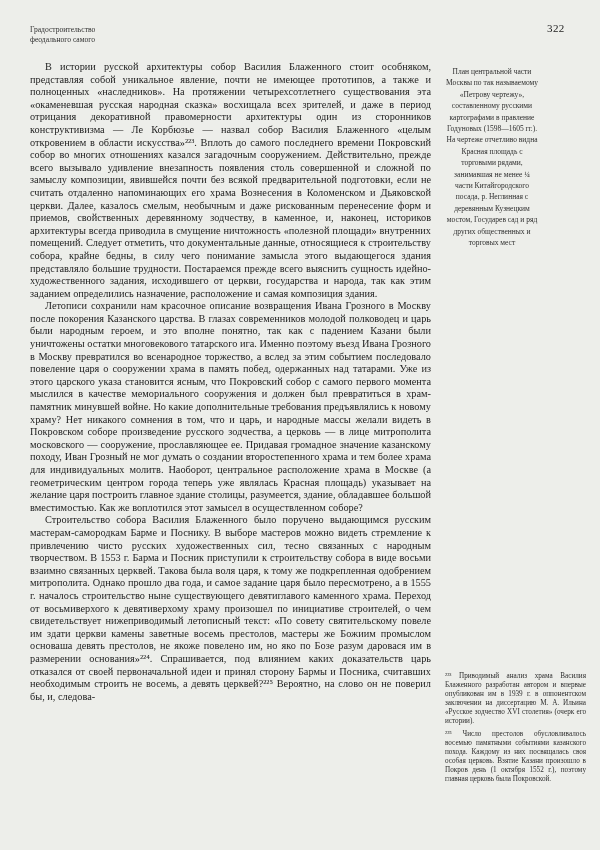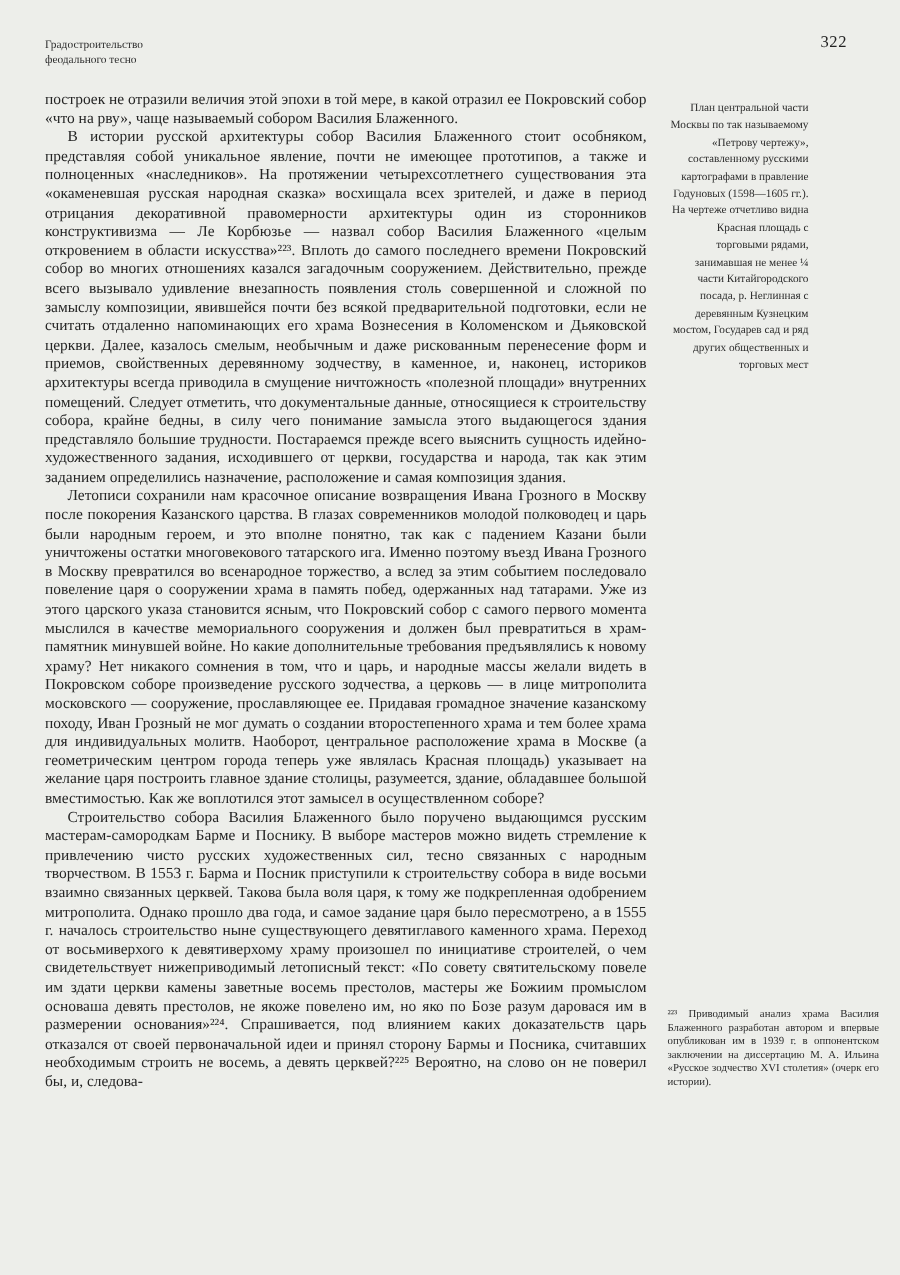--- a/index.html
+++ b/index.html
@@ -47,21 +47,21 @@
   }
   .main-col p { margin: 0; }
   .indent { text-indent: 15px; }
   .figure-caption {
     position: absolute;
     left: 445px;
     top: 66px;
     width: 94px;
     font-size: 7.5px;
     line-height: 11.4px;
-    text-align: right;
+    text-align: center;
     color: #2d2d2d;
   }
   .footnotes {
     position: absolute;
     left: 445px;
     top: 672px;
     width: 141px;
     font-size: 7.2px;
     line-height: 9.1px;
     text-align: justify;
@@ -70,31 +70,31 @@
   }
   .footnote { margin: 0 0 3px 0; }
 </style>
 </head>
 <body>
 
 <div class="page">
 
   <div class="running-header">
     <div>Градостроительство</div>
-    <div>феодального тесно</div>
+    <div>феодального самого</div>
   </div>
 
   <div class="page-number">322</div>
 
   <div class="main-col">
-    <p class="para">построек не отразили величия этой эпохи в той мере, в какой отразил ее Покровский собор «что на рву», чаще называемый собором Василия Блаженного.</p>
     <p class="para indent">В истории русской архитектуры собор Василия Блаженного стоит особняком, представляя собой уникальное явление, почти не имеющее прототипов, а также и полноценных «наследников». На протяжении четырехсотлетнего существования эта «окаменевшая русская народная сказка» восхищала всех зрителей, и даже в период отрицания декоративной правомерности архитектуры один из сторонников конструктивизма — Ле Корбюзье — назвал собор Василия Блаженного «целым откровением в области искусства»²²³. Вплоть до самого последнего времени Покровский собор во многих отношениях казался загадочным сооружением. Действительно, прежде всего вызывало удивление внезапность появления столь совершенной и сложной по замыслу композиции, явившейся почти без всякой предварительной подготовки, если не считать отдаленно напоминающих его храма Вознесения в Коломенском и Дьяковской церкви. Далее, казалось смелым, необычным и даже рискованным перенесение форм и приемов, свойственных деревянному зодчеству, в каменное, и, наконец, историков архитектуры всегда приводила в смущение ничтожность «полезной площади» внутренних помещений. Следует отметить, что документальные данные, относящиеся к строительству собора, крайне бедны, в силу чего понимание замысла этого выдающегося здания представляло большие трудности. Постараемся прежде всего выяснить сущность идейно-художественного задания, исходившего от церкви, государства и народа, так как этим заданием определились назначение, расположение и самая композиция здания.</p>
     <p class="para indent">Летописи сохранили нам красочное описание возвращения Ивана Грозного в Москву после покорения Казанского царства. В глазах современников молодой полководец и царь были народным героем, и это вполне понятно, так как с падением Казани были уничтожены остатки многовекового татарского ига. Именно поэтому въезд Ивана Грозного в Москву превратился во всенародное торжество, а вслед за этим событием последовало повеление царя о сооружении храма в память побед, одержанных над татарами. Уже из этого царского указа становится ясным, что Покровский собор с самого первого момента мыслился в качестве мемориального сооружения и должен был превратиться в храм-памятник минувшей войне. Но какие дополнительные требования предъявлялись к новому храму? Нет никакого сомнения в том, что и царь, и народные массы желали видеть в Покровском соборе произведение русского зодчества, а церковь — в лице митрополита московского — сооружение, прославляющее ее. Придавая громадное значение казанскому походу, Иван Грозный не мог думать о создании второстепенного храма и тем более храма для индивидуальных молитв. Наоборот, центральное расположение храма в Москве (а геометрическим центром города теперь уже являлась Красная площадь) указывает на желание царя построить главное здание столицы, разумеется, здание, обладавшее большой вместимостью. Как же воплотился этот замысел в осуществленном соборе?</p>
     <p class="para indent">Строительство собора Василия Блаженного было поручено выдающимся русским мастерам-самородкам Барме и Поснику. В выборе мастеров можно видеть стремление к привлечению чисто русских художественных сил, тесно связанных с народным творчеством. В 1553 г. Барма и Посник приступили к строительству собора в виде восьми взаимно связанных церквей. Такова была воля царя, к тому же подкрепленная одобрением митрополита. Однако прошло два года, и самое задание царя было пересмотрено, а в 1555 г. началось строительство ныне существующего девятиглавого каменного храма. Переход от восьмиверхого к девятиверхому храму произошел по инициативе строителей, о чем свидетельствует нижеприводимый летописный текст: «По совету святительскому повеле им здати церкви камены заветные восемь престолов, мастеры же Божиим промыслом основаша девять престолов, не якоже повелено им, но яко по Бозе разум даровася им в размерении основания»²²⁴. Спрашивается, под влиянием каких доказательств царь отказался от своей первоначальной идеи и принял сторону Бармы и Посника, считавших необходимым строить не восемь, а девять церквей?²²⁵ Вероятно, на слово он не поверил бы, и, следова-</p>
   </div>
 
   <div class="figure-caption">План центральной части Москвы по так называемому «Петрову чертежу», составленному русскими картографами в правление Годуновых (1598—1605 гг.). На чертеже отчетливо видна Красная площадь с торговыми рядами, занимавшая не менее ¼ части Китайгородского посада, р. Неглинная с деревянным Кузнецким мостом, Государев сад и ряд других общественных и торговых мест</div>
 
   <div class="footnotes">
     <p class="footnote">²²³ Приводимый анализ храма Василия Блаженного разработан автором и впервые опубликован им в 1939 г. в оппонентском заключении на диссертацию М. А. Ильина «Русское зодчество XVI столетия» (очерк его истории).</p>
+    <p class="footnote">²²⁵ Число престолов обусловливалось восемью памятными событиями казанского похода. Каждому из них посвящалась своя особая церковь. Взятие Казани произошло в Покров день (1 октября 1552 г.), поэтому главная церковь была Покровской.</p>
   </div>
 
 </div>
 
 </body></html>

